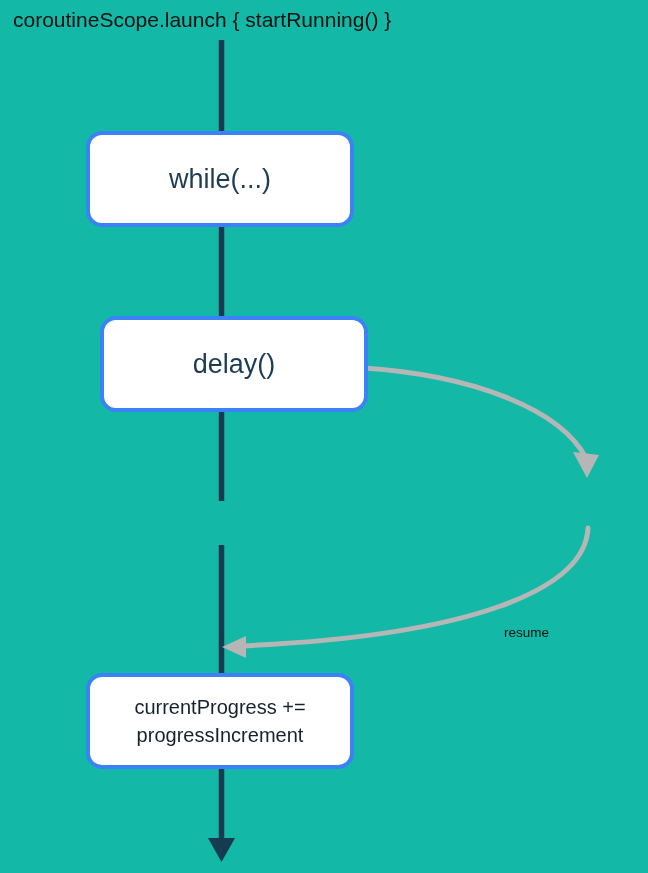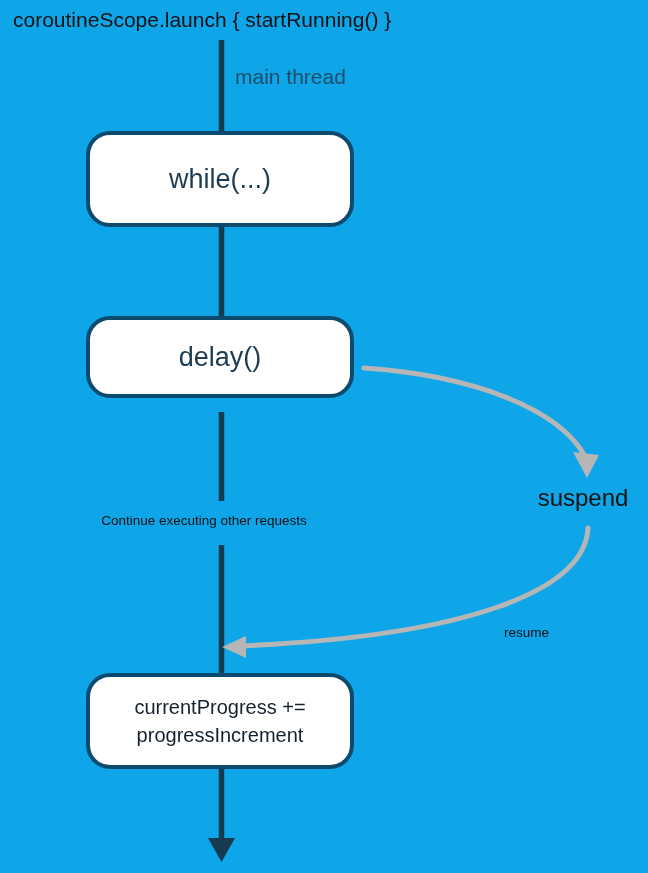--- a/index.html
+++ b/index.html
@@ -4,21 +4,21 @@
 <style>
   html, body {
     margin: 0;
     padding: 0;
     background: #ffffff;
   }
   #canvas {
     position: relative;
     width: 648px;
     height: 873px;
-    background: #0ea5e9;
+    background: #14b8a6;
     overflow: hidden;
     font-family: "Liberation Sans", sans-serif;
   }
 
   
   .title {
     position: absolute;
     left: 13px;
     top: 7px;
     font-size: 21px;
@@ -76,22 +76,22 @@
     top: 0;
     width: 648px;
     height: 873px;
     overflow: visible;
   }
 
   
   .node-box {
     position: absolute;
     box-sizing: border-box;
-    border: 4px solid #0c4a6e;
-    border-radius: 24px;
+    border: 4px solid #3b82f6;
+    border-radius: 16px;
     background: #ffffff;
     display: flex;
     align-items: center;
     justify-content: center;
     text-align: center;
   }
   .node-box .node-label {
     display: block;
     white-space: pre-line;
   }
@@ -100,24 +100,24 @@
     top: 131px;
     width: 268px;
     height: 96px;
   }
   #box-while .node-label {
     font-size: 27px;
     line-height: 32px;
     color: #1d3b52;
   }
   #box-delay {
-    left: 86px;
+    left: 100px;
     top: 316px;
     width: 268px;
-    height: 82px;
+    height: 96px;
     align-items: center;
   }
   #box-delay .node-label {
     font-size: 27px;
     line-height: 32px;
     color: #1d3b52;
   }
   #box-progress {
     left: 86px;
     top: 673px;
@@ -150,34 +150,31 @@
   <svg id="flow-svg" viewBox="0 0 648 873" xmlns="http://www.w3.org/2000/svg">
     <path d="M 364,368 C 470,375 560,408 586,458" stroke="#b6b6b6" stroke-width="5" fill="none" stroke-linecap="round"></path>
     <polygon points="573,452 599,455 587,478" fill="#b6b6b6"></polygon>
 
     <path d="M 588,528 C 585,590 470,636 240,646" stroke="#b6b6b6" stroke-width="5" fill="none" stroke-linecap="round"></path>
     <polygon points="246,636 246,658 222,647" fill="#b6b6b6"></polygon>
   </svg>
 
   <div class="title">coroutineScope.launch { startRunning() }</div>
 
-  <div class="thread-label">main thread</div>
 
   <div class="node-box" id="box-while">
     <span class="node-label">while(...)</span>
   </div>
 
   <div class="node-box" id="box-delay">
     <span class="node-label">delay()</span>
   </div>
 
   <div class="node-box" id="box-progress">
     <span class="node-label">currentProgress +=
 progressIncrement</span>
   </div>
 
-  <div class="continue-label">Continue executing other requests</div>
 
-  <div class="suspend-label">suspend</div>
 
   <div class="resume-label">resume</div>
 
 </div>
 
 </body></html>

